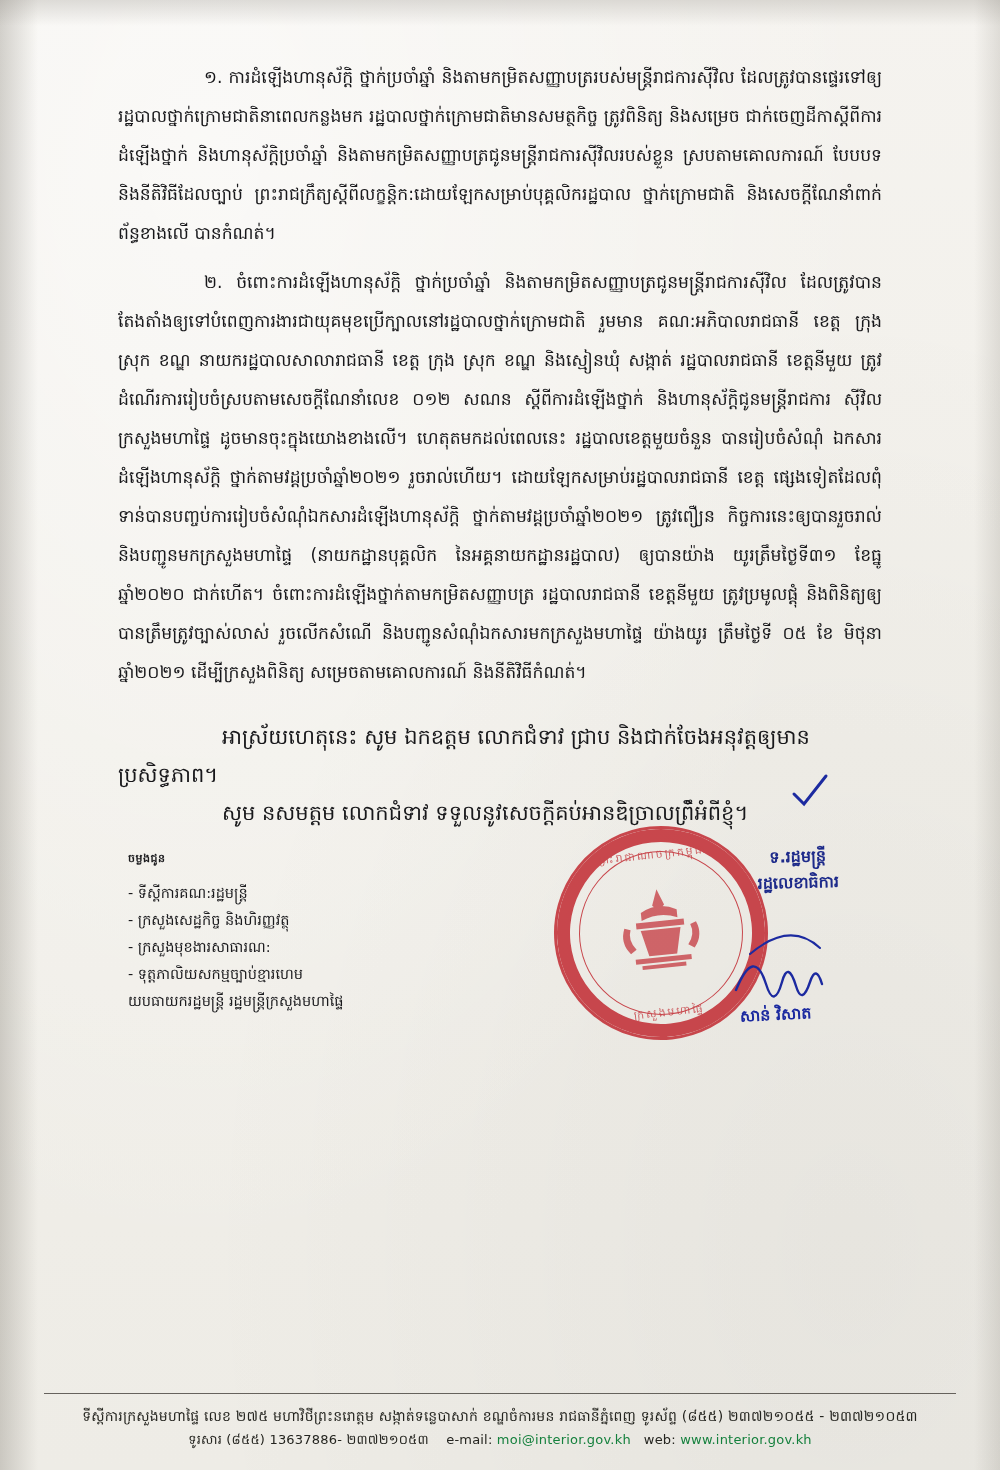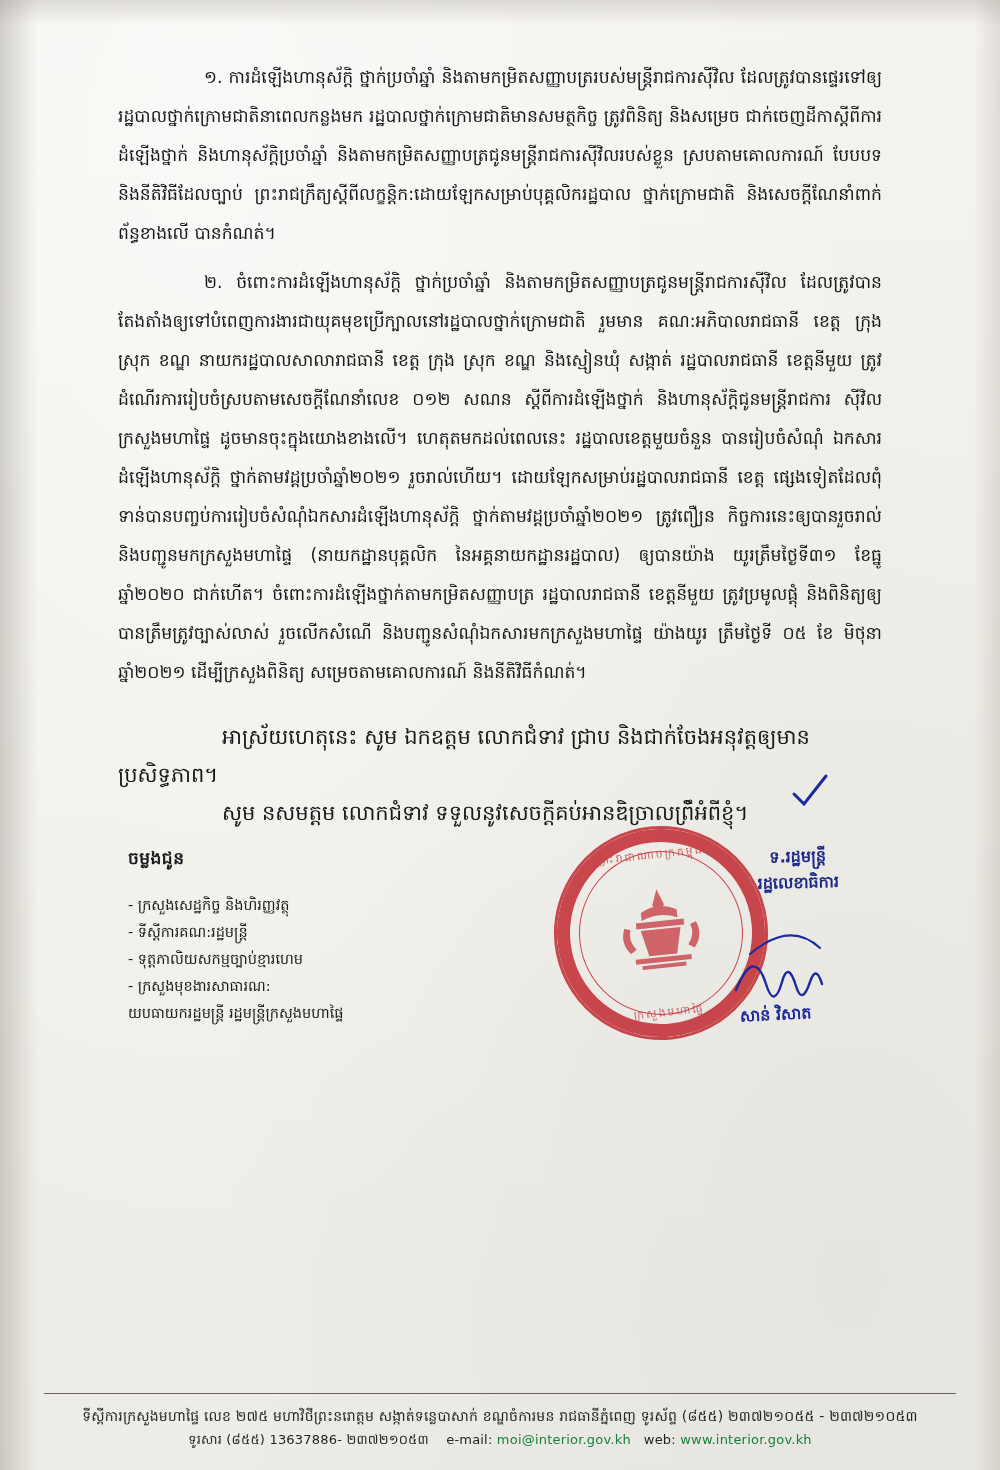--- a/index.html
+++ b/index.html
@@ -85,23 +85,23 @@
     position: absolute;
     left: 128px;
     top: 845px;
     width: 300px;
     font-size: 14.5px;
     line-height: 27px;
     color: #1a1a1d;
   }
   .cc-title {
     font-weight: bold;
-    font-size: 17px;
+    font-size: 11px;
     letter-spacing: 0.5px;
-    margin-bottom: 20px;
+    margin-bottom: 8px;
   }
   .cc-item { white-space: nowrap; }
 
   
   .sig-area {
     position: absolute;
     left: 540px;
     top: 822px;
     width: 380px;
     height: 240px;
@@ -241,24 +241,24 @@
     <p class="para second">២. ចំពោះការដំឡើងហានុស័ក្តិ  ថ្នាក់ប្រចាំឆ្នាំ  និងតាមកម្រិតសញ្ញាបត្រជូនមន្ត្រីរាជការស៊ីវិល ដែលត្រូវបាន តែងតាំងឲ្យទៅបំពេញការងារជាយុគមុខប្រើក្បាលនៅរដ្ឋបាលថ្នាក់ក្រោមជាតិ រួមមាន គណ:អភិបាលរាជធានី ខេត្ត ក្រុង ស្រុក ខណ្ឌ នាយករដ្ឋបាលសាលារាជធានី ខេត្ត ក្រុង ស្រុក ខណ្ឌ និងស្មៀនឃុំ សង្កាត់ រដ្ឋបាលរាជធានី ខេត្តនីមួយ ត្រូវដំណើរការរៀបចំស្របតាមសេចក្ដីណែនាំលេខ ០១២ សណន ស្ដីពីការដំឡើងថ្នាក់ និងហានុស័ក្តិជូនមន្ត្រីរាជការ ស៊ីវិល ក្រសួងមហាផ្ទៃ ដូចមានចុះក្នុងយោងខាងលើ។ ហេតុតមកដល់ពេលនេះ រដ្ឋបាលខេត្តមួយចំនួន បានរៀបចំសំណុំ ឯកសារដំឡើងហានុស័ក្តិ ថ្នាក់តាមវដ្តប្រចាំឆ្នាំ២០២១ រួចរាល់ហើយ។ ដោយឡែកសម្រាប់រដ្ឋបាលរាជធានី ខេត្ត ផ្សេងទៀតដែលពុំទាន់បានបញ្ចប់ការរៀបចំសំណុំឯកសារដំឡើងហានុស័ក្តិ ថ្នាក់តាមវដ្តប្រចាំឆ្នាំ២០២១ ត្រូវពឿ្យន កិច្ចការនេះឲ្យបានរួចរាល់ និងបញ្ជូនមកក្រសួងមហាផ្ទៃ (នាយកដ្ឋានបុគ្គលិក នៃអគ្គនាយកដ្ឋានរដ្ឋបាល) ឲ្យបានយ៉ាង យូរត្រឹមថ្ងៃទី៣១ ខែធ្នូ ឆ្នាំ២០២០ ជាក់ហើត។ ចំពោះការដំឡើងថ្នាក់តាមកម្រិតសញ្ញាបត្រ រដ្ឋបាលរាជធានី ខេត្តនីមួយ ត្រូវប្រមូលផ្តុំ និងពិនិត្យឲ្យបានត្រឹមត្រូវច្បាស់លាស់ រួចលើកសំណើ និងបញ្ជូនសំណុំឯកសារមកក្រសួងមហាផ្ទៃ យ៉ាងយូរ ត្រឹមថ្ងៃទី ០៥ ខែ មិថុនា ឆ្នាំ២០២១ ដើម្បីក្រសួងពិនិត្យ សម្រេចតាមគោលការណ៍ និងនីតិវិធីកំណត់។</p>
   </div>
 
   <div class="thanks">
     <div class="line1">អាស្រ័យហេតុនេះ សូម ឯកឧត្តម លោកជំទាវ ជ្រាប និងជាក់ចែងអនុវត្តឲ្យមានប្រសិទ្ធភាព។</div>
     <div class="line2">សូម នសមត្តម លោកជំទាវ ទទួលនូវសេចក្ដីគប់អានឌិច្រាលព្រឹំអំពីខ្ញុំ។</div>
   </div>
 
   <div class="cc-block">
     <div class="cc-title">ចម្លងជូន</div>
+    <div class="cc-item">- ទីស្ដីការគណ:រដ្ឋមន្ត្រី</div>
     <div class="cc-item">- ក្រសួងសេដ្ឋកិច្ច និងហិរញ្ញវត្ថុ</div>
-    <div class="cc-item">- ទីស្ដីការគណ:រដ្ឋមន្ត្រី</div>
+    <div class="cc-item">- ក្រសួងមុខងារសាធារណ:</div>
     <div class="cc-item">- ទុត្តភាលិយសកម្មច្បាប់ខ្មារហេម</div>
-    <div class="cc-item">- ក្រសួងមុខងារសាធារណ:</div>
     <div class="cc-item">យបធាយករដ្ឋមន្ត្រី រដ្ឋមន្ត្រីក្រសួងមហាផ្ទៃ</div>
   </div>
 
   <div class="sig-area">
     <div class="check-mark">
       <svg viewBox="0 0 40 40" width="40" height="40" aria-hidden="true">
         <path d="M4 22 L14 32 L36 4" fill="none" stroke="#1c2aa0" stroke-width="3" stroke-linecap="round"></path>
       </svg>
     </div>
 

